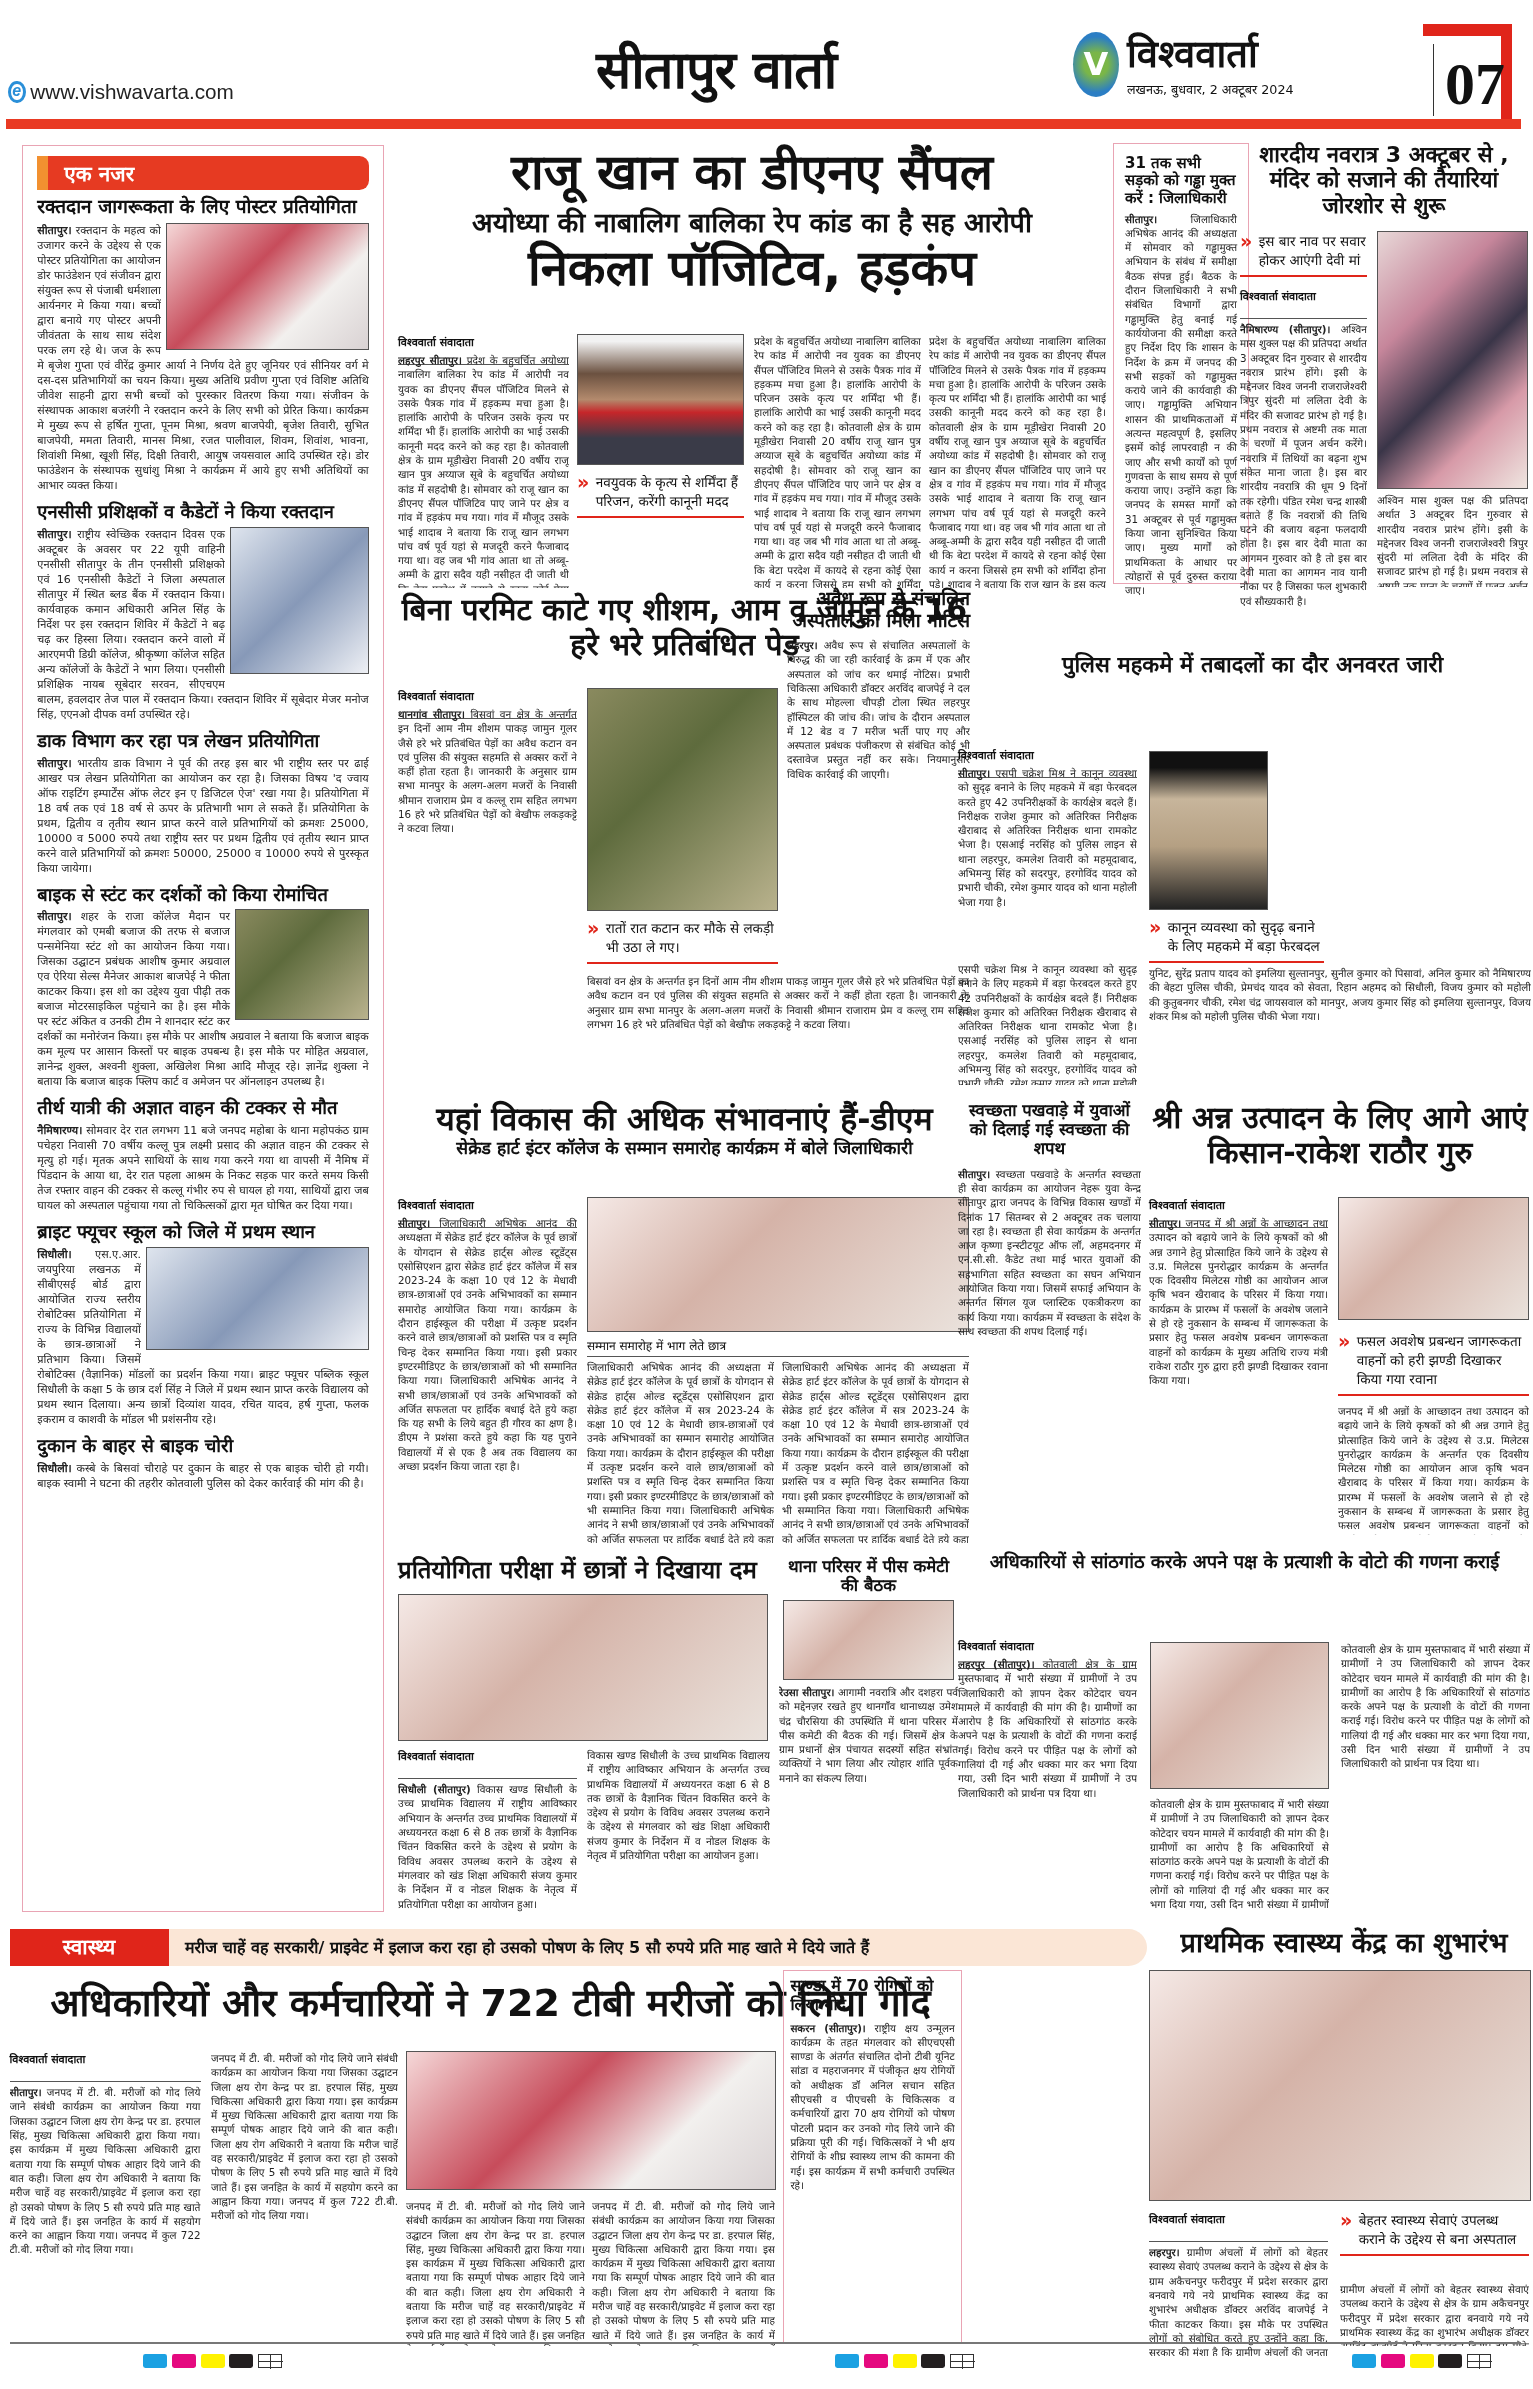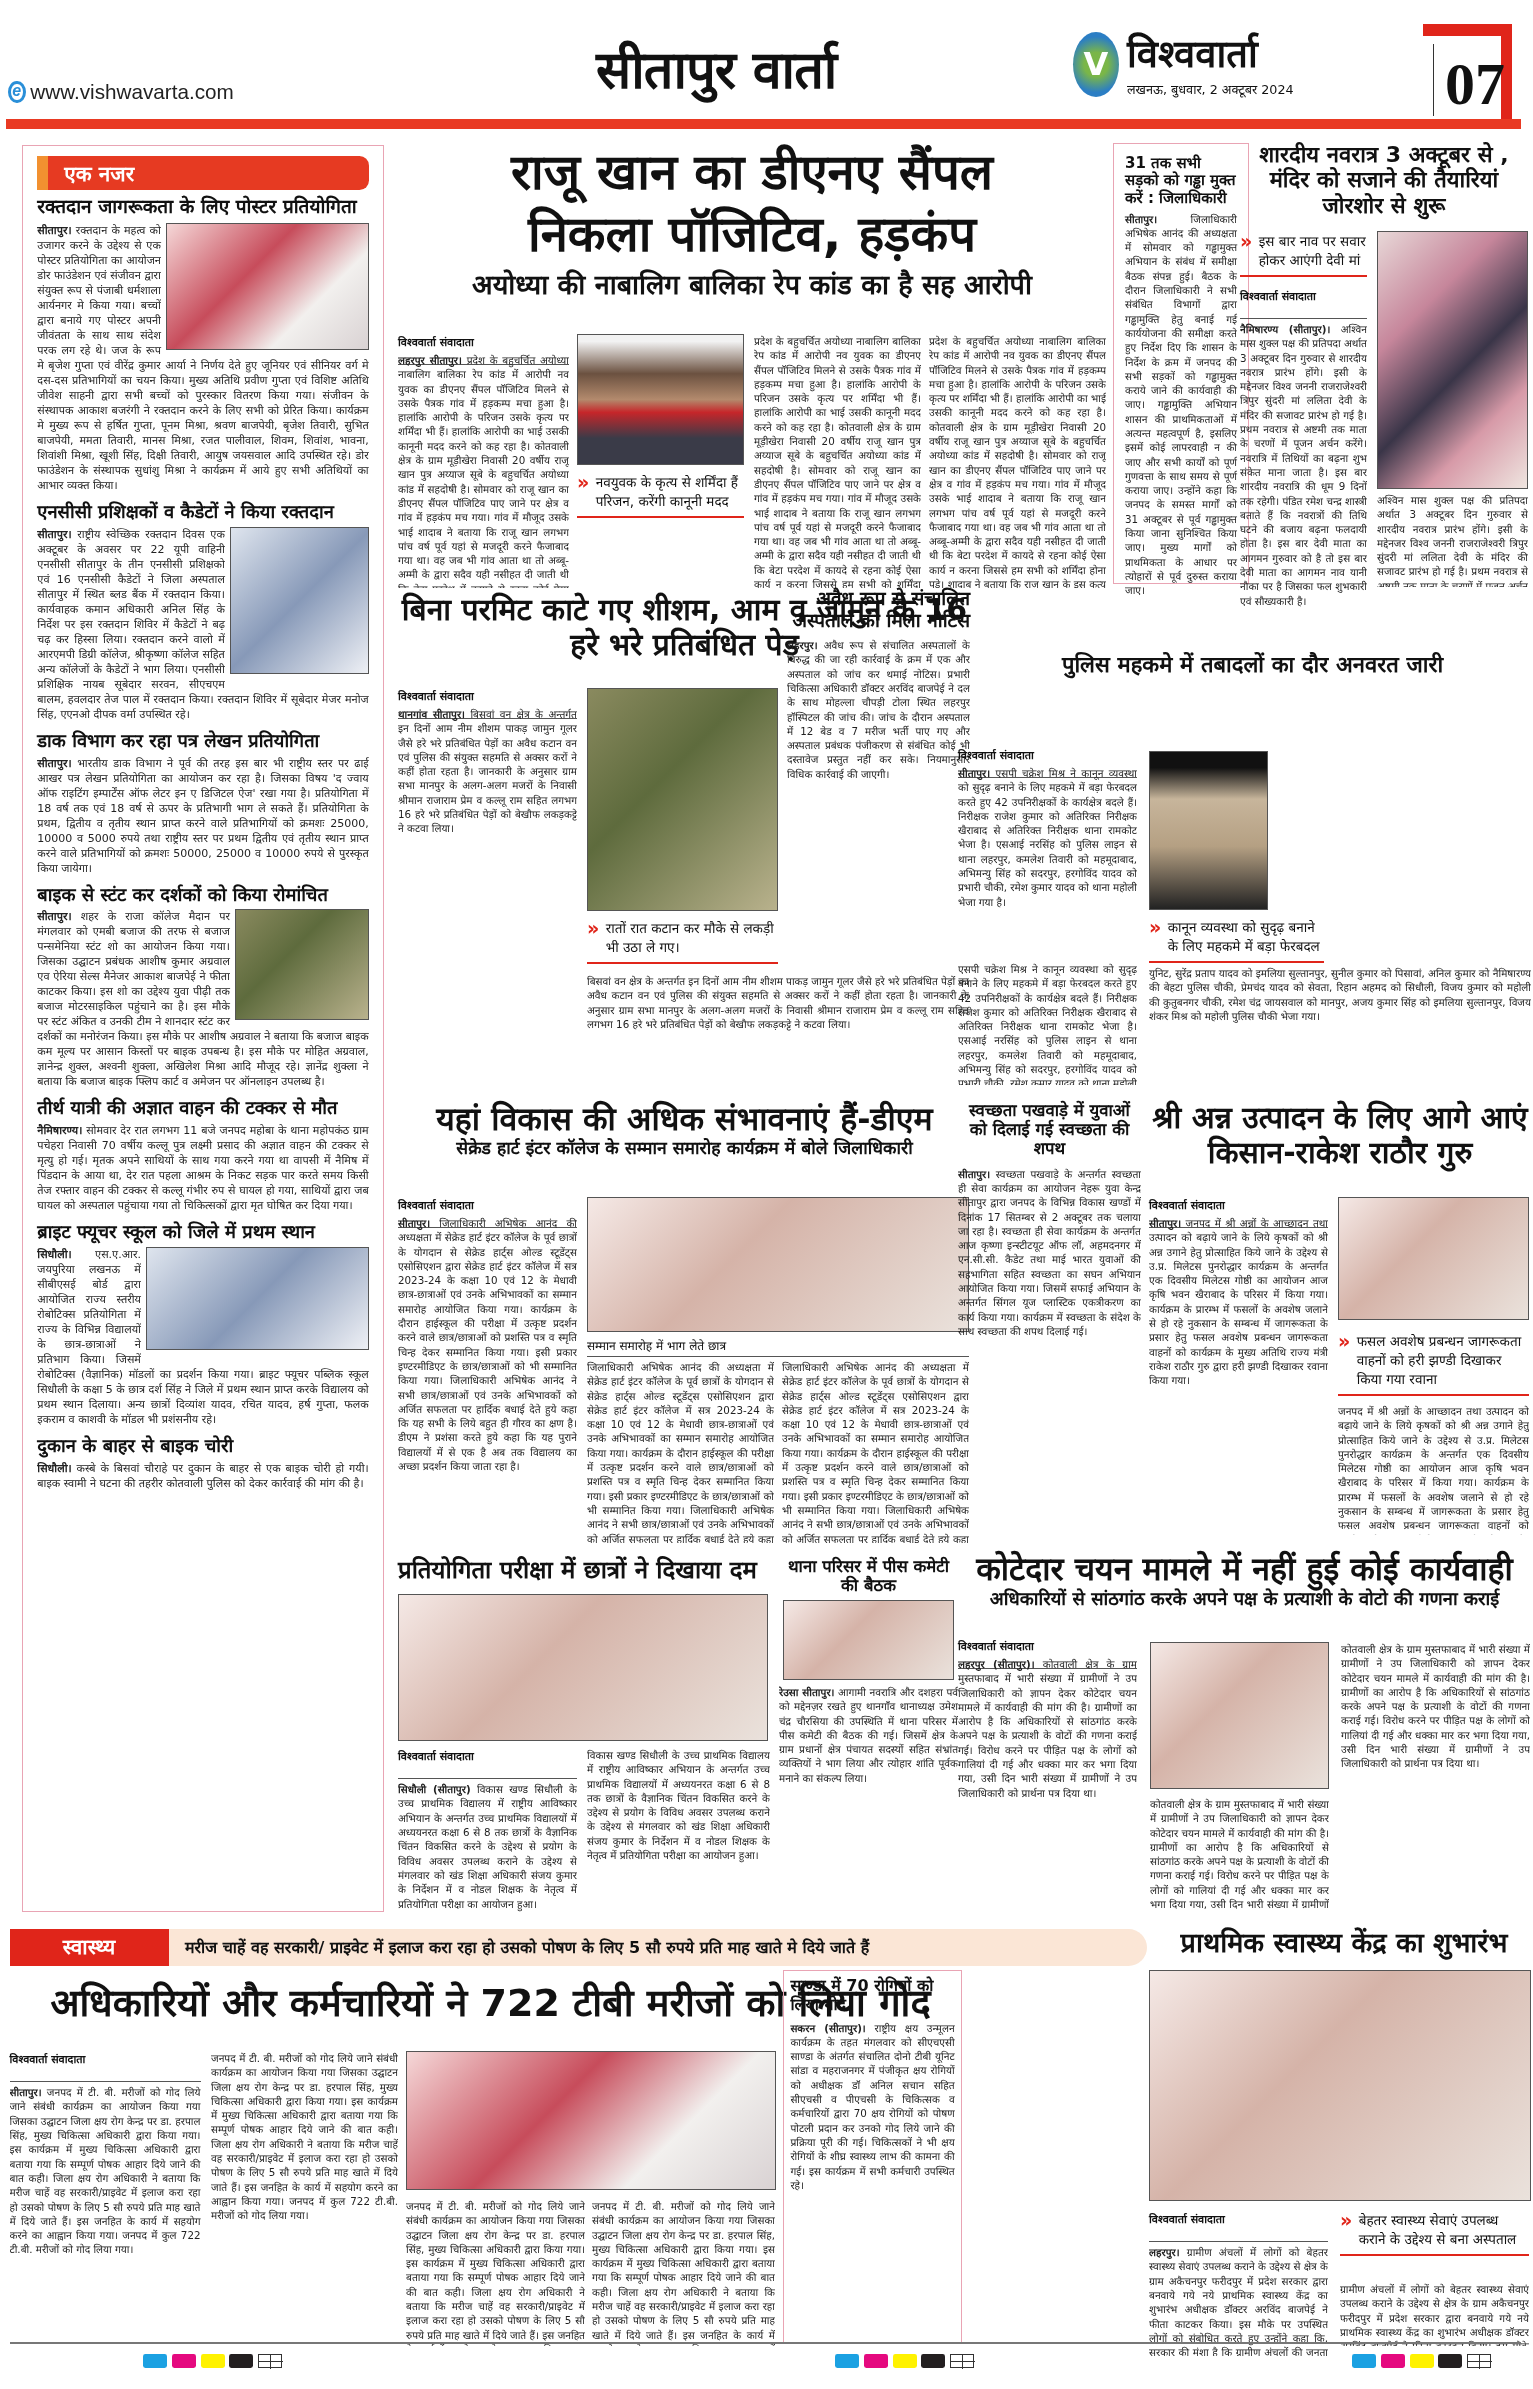--- a/index.html
+++ b/index.html
@@ -99,22 +99,22 @@
   </div>
 
   <div style="margin-top:8px;clear:both">
     <div class="head" style="font-size:18.3px">दुकान के बाहर से बाइक चोरी</div>
     <p class="txt" style="font-size:11px;line-height:15px;margin-top:4.8px"><b>सिधौली।</b> <span>कस्बे के बिसवां चौराहे पर दुकान के बाहर से एक बाइक चोरी हो गयी। बाइक स्वामी ने घटना की तहरीर कोतवाली पुलिस को देकर कार्रवाई की मांग की है।</span></p>
   </div>
 </div>
 
 <div class="abs" style="left:398px;top:142px;width:708px">
   <div class="head" style="font-size:49px;text-align:center;line-height:62px">राजू खान का डीएनए सैंपल</div>
+  <div class="head" style="font-size:27px;text-align:center;margin-top:3.2px">अयोध्या की नाबालिग बालिका रेप कांड का है सह आरोपी</div>
   <div class="head" style="font-size:49px;text-align:center;line-height:62px">निकला पॉजिटिव, हड़कंप</div>
-  <div class="head" style="font-size:27px;text-align:center;margin-top:3.2px">अयोध्या की नाबालिग बालिका रेप कांड का है सह आरोपी</div>
 </div>
 <div class="abs" style="left:398px;top:334px;width:708px;height:254px">
   <div style="position:absolute;left:0;top:0;width:171px">
     <div class="byline">विश्ववार्ता संवादाता</div>
   </div>
   <div class="photo face" style="position:absolute;left:179px;top:0;width:167px;height:131px"></div>
   <div class="caption" style="position:absolute;left:179px;top:139px;width:167px">
     <span class="arr">»</span>
     <span>नवयुवक के कृत्य से शर्मिंदा हैं परिजन, करेंगी कानूनी मदद</span>
   </div>
@@ -221,21 +221,20 @@
 </div>
 <p class="abs txt" style="left:587px;top:1748px;width:183px;height:167px;overflow:hidden">विकास खण्ड सिधौली के उच्च प्राथमिक विद्यालय में राष्ट्रीय आविष्कार अभियान के अन्तर्गत उच्च प्राथमिक विद्यालयों में अध्ययनरत कक्षा 6 से 8 तक छात्रों के वैज्ञानिक चिंतन विकसित करने के उद्देश्य से प्रयोग के विविध अवसर उपलब्ध कराने के उद्देश्य से मंगलवार को खंड शिक्षा अधिकारी संजय कुमार के निर्देशन में व नोडल शिक्षक के नेतृत्व में प्रतियोगिता परीक्षा का आयोजन हुआ।</p>
 
 <div class="abs" style="left:779px;top:1557px;width:179px;height:358px">
   <div class="head" style="font-size:16.7px;text-align:center">थाना परिसर में पीस कमेटी की बैठक</div>
   <div class="photo crowd" style="width:171px;height:80px;margin:4.8px auto"></div>
   <p class="txt" style="height:215px;overflow:hidden"><b>रेउसा सीतापुर।</b> <span>आगामी नवरात्रि और दशहरा पर्व को मद्देनज़र रखते हुए थानगाँव थानाध्यक्ष उमेश चंद्र चौरसिया की उपस्थिति में थाना परिसर में पीस कमेटी की बैठक की गई। जिसमें क्षेत्र के ग्राम प्रधानों क्षेत्र पंचायत सदस्यों सहित संभ्रांत व्यक्तियों ने भाग लिया और त्योहार शांति पूर्वक मनाने का संकल्प लिया।</span></p>
 </div>
 
 <div class="abs" style="left:958px;top:1551px;width:573px">
-  <div class="head" style="font-size:32px;text-align:center">कोटेदार चयन मामले में नहीं हुई कोई कार्यवाही</div>
   <div class="head" style="font-size:18.3px;text-align:center">अधिकारियों से सांठगांठ करके अपने पक्ष के प्रत्याशी के वोटो की गणना कराई</div>
 </div>
 <div class="abs" style="left:958px;top:1638px;width:573px;height:278px">
   <div class="byline" style="position:absolute;left:0;top:0;width:179px">विश्ववार्ता संवादाता</div>
   <p class="txt" style="position:absolute;left:0;top:19px;width:179px;height:254px;overflow:hidden"><b>लहरपुर (सीतापुर)।</b> <span>कोतवाली क्षेत्र के ग्राम मुस्तफाबाद में भारी संख्या में ग्रामीणों ने उप जिलाधिकारी को ज्ञापन देकर कोटेदार चयन मामले में कार्यवाही की मांग की है। ग्रामीणों का आरोप है कि अधिकारियों से सांठगांठ करके अपने पक्ष के प्रत्याशी के वोटों की गणना कराई गई। विरोध करने पर पीड़ित पक्ष के लोगों को गालियां दी गई और धक्का मार कर भगा दिया गया, उसी दिन भारी संख्या में ग्रामीणों ने उप जिलाधिकारी को प्रार्थना पत्र दिया था।</span></p>
   <div class="photo crowd" style="position:absolute;left:192px;top:4px;width:179px;height:147px"></div>
   <p class="txt" style="position:absolute;left:192px;top:159px;width:179px;height:115px;overflow:hidden">कोतवाली क्षेत्र के ग्राम मुस्तफाबाद में भारी संख्या में ग्रामीणों ने उप जिलाधिकारी को ज्ञापन देकर कोटेदार चयन मामले में कार्यवाही की मांग की है। ग्रामीणों का आरोप है कि अधिकारियों से सांठगांठ करके अपने पक्ष के प्रत्याशी के वोटों की गणना कराई गई। विरोध करने पर पीड़ित पक्ष के लोगों को गालियां दी गई और धक्का मार कर भगा दिया गया, उसी दिन भारी संख्या में ग्रामीणों ने उप जिलाधिकारी को प्रार्थना पत्र दिया था।</p>
   <p class="txt" style="position:absolute;left:383px;top:4px;width:189px;height:270px;overflow:hidden">कोतवाली क्षेत्र के ग्राम मुस्तफाबाद में भारी संख्या में ग्रामीणों ने उप जिलाधिकारी को ज्ञापन देकर कोटेदार चयन मामले में कार्यवाही की मांग की है। ग्रामीणों का आरोप है कि अधिकारियों से सांठगांठ करके अपने पक्ष के प्रत्याशी के वोटों की गणना कराई गई। विरोध करने पर पीड़ित पक्ष के लोगों को गालियां दी गई और धक्का मार कर भगा दिया गया, उसी दिन भारी संख्या में ग्रामीणों ने उप जिलाधिकारी को प्रार्थना पत्र दिया था।</p>
 </div>
 

